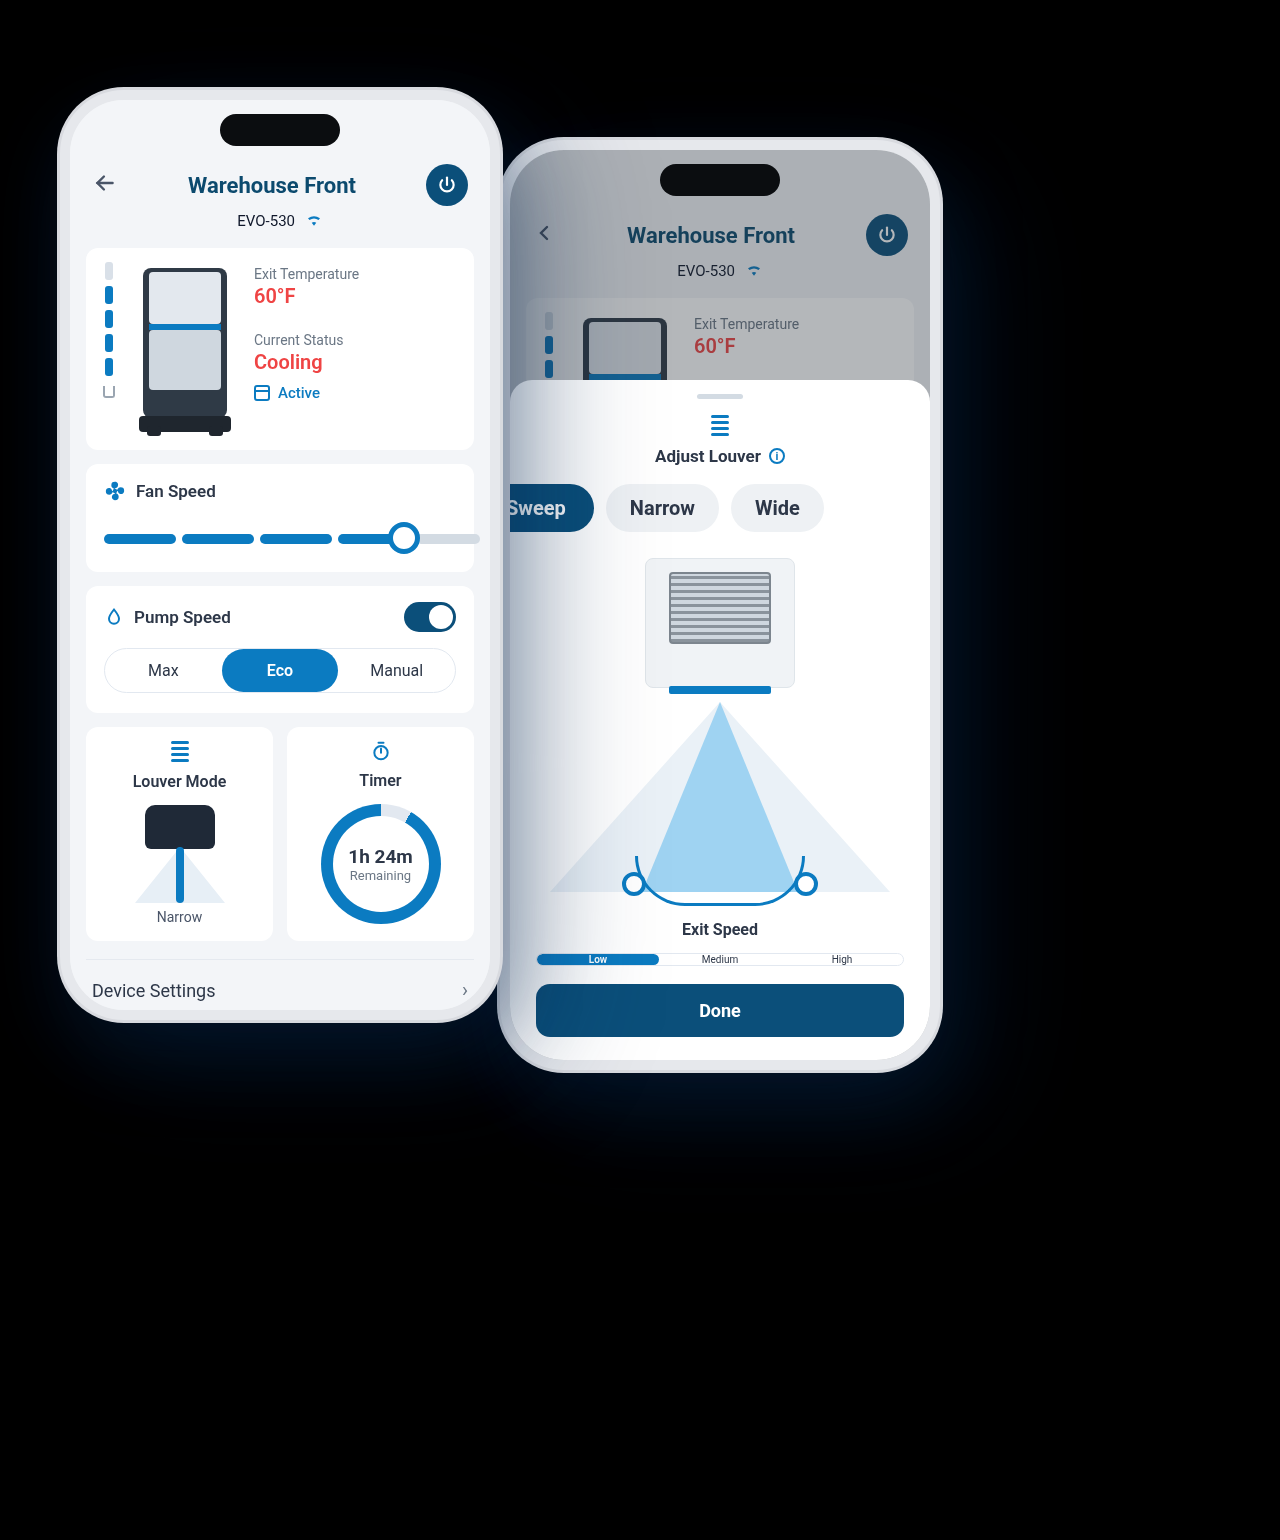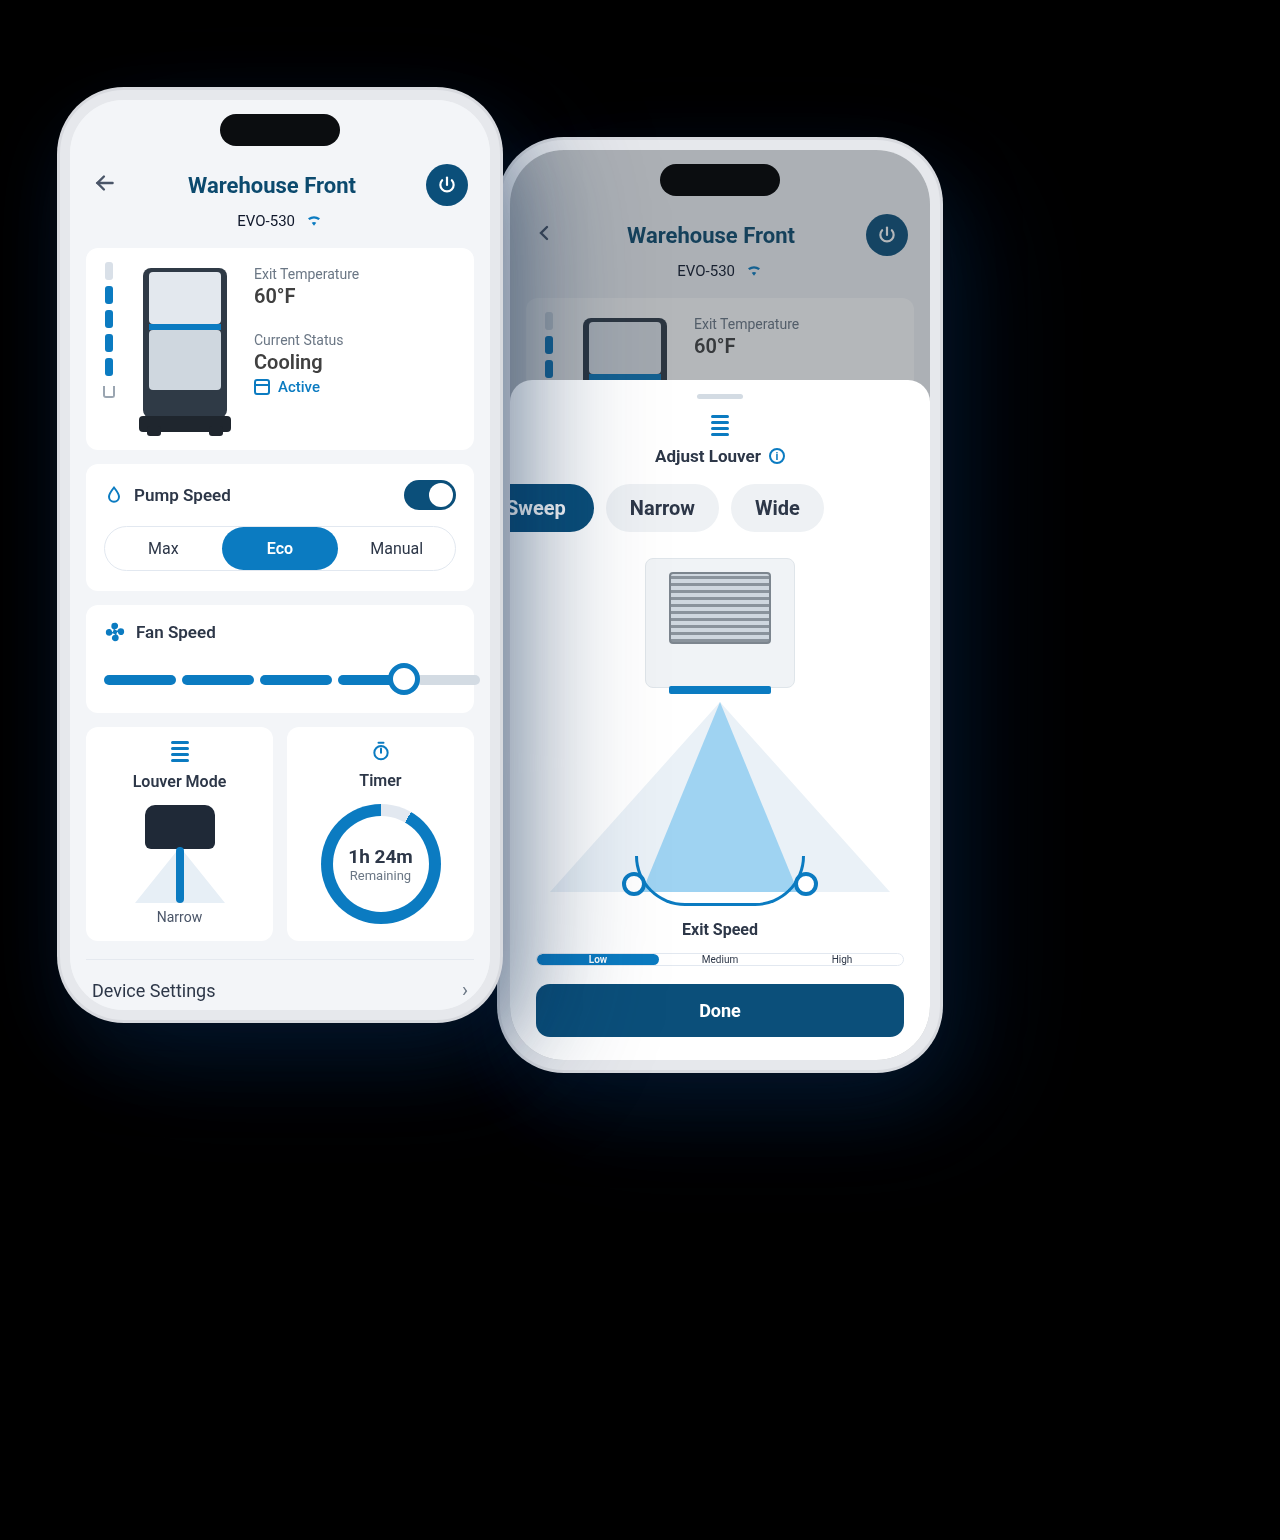--- a/index.html
+++ b/index.html
@@ -52,22 +52,22 @@
   .dev-top  { position:absolute; left:24px; top:10px; width:72px; height:52px; background:#e3e8ee; border-radius:4px; }
   .dev-mid  { position:absolute; left:24px; top:68px; width:72px; height:60px; background:#cfd7df; border-radius:4px; }
   .dev-brand{ position:absolute; left:24px; top:62px; width:72px; height:6px; background:#0b7bc1; }
   .dev-base { position:absolute; left:14px; bottom:0; width:92px; height:16px; background:#1f262e; border-radius:4px;}
   .dev-wheel{ position:absolute; bottom:-4px; width:14px; height:10px; background:#1f262e; border-radius:3px;}
   .dev-wheel.l{left:22px;} .dev-wheel.r{right:22px;}
 
   .stat-col { flex:1; padding-top:4px; }
   .stat-lbl { color:#6b7785; font-size:14px; margin-top:24px;}
   .stat-lbl:first-child{margin-top:0;}
-  .stat-val { color:#404040; font-size:20px; font-weight:600; margin-top:2px;}
-  .stat-active { display:flex; align-items:center; gap:8px; color:#0b7bc1; font-size:15px; margin-top:4px; font-weight:500;}
+  .stat-val { color:#ef4444; font-size:20px; font-weight:600; margin-top:2px;}
+  .stat-active { display:flex; align-items:center; gap:8px; color:#0b7bc1; font-size:15px; margin-top:10px; font-weight:500;}
   .cal-ic { width:16px;height:16px;border:2px solid #0b7bc1;border-radius:3px;position:relative;}
   .cal-ic::before{content:"";position:absolute;left:-2px;right:-2px;top:3px;height:2px;background:#0b7bc1;}
 
   .card { margin:14px 16px 0; background:#fff; border-radius:12px; padding:16px 18px 20px; }
   .card-h { display:flex; align-items:center; gap:10px; color:#2d3748; font-weight:600; font-size:17px;}
   .ic { color:#0b7bc1; display:inline-flex; }
 
   .slider-row { margin-top:22px; position:relative; height:28px;}
   .track-seg { position:absolute; top:10px; height:10px; border-radius:6px; background:#d3dbe3;}
   .track-seg.on{ background:#0b7bc1;}
@@ -296,55 +296,55 @@
           <div class="stat-lbl">Current Status</div>
           <div class="stat-val">Cooling</div>
           <div class="stat-active">
             <span class="cal-ic"></span>
             <span>Active</span>
           </div>
         </div>
       </div>
 
       <div class="card">
-        <div class="pump-row">
-          <div class="card-h">
-            <span class="ic">
-              <svg width="20" height="22" viewBox="0 0 24 24" fill="none" stroke="#0b7bc1" stroke-width="2.4">
-                  <path d="M12 3c4 5 6 8 6 11a6 6 0 0 1-12 0c0-3 2-6 6-11z"></path>
-                </svg>
-            </span>
-            <span>Pump Speed</span>
-          </div>
-          <div class="toggle"></div>
-        </div>
-        <div class="seg-group">
-          <div class="seg">Max</div>
-          <div class="seg active">Eco</div>
-          <div class="seg">Manual</div>
-        </div>
-      </div>
-
-      <div class="card">
         <div class="card-h">
           <span class="ic">
             <svg width="22" height="22" viewBox="0 0 24 24" fill="#0b7bc1">
                 <circle cx="12" cy="12" r="2.4"></circle>
                 <path d="M12 2c3 0 4 3 3 5s-3 1-3 3C12 10 8 9 8 6s1-4 4-4zM22 12c0 3-3 4-5 3s-1-3-3-3c0 0 1-4 4-4s4 1 4 4zM12 22c-3 0-4-3-3-5s3-1 3-3c0 0 4 1 4 4s-1 4-4 4zM2 12c0-3 3-4 5-3s1 3 3 3c0 0-1 4-4 4s-4-1-4-4z"></path>
               </svg>
           </span>
           <span>Fan Speed</span>
         </div>
         <div class="slider-row">
           <div class="track-seg on" style="left:0;width:72px;"></div>
           <div class="track-seg on" style="left:78px;width:72px;"></div>
           <div class="track-seg on" style="left:156px;width:72px;"></div>
           <div class="track-seg on" style="left:234px;width:62px;"></div>
           <div class="track-seg" style="left:312px;width:64px;"></div>
           <div class="thumb" style="left:284px;"></div>
+        </div>
+      </div>
+
+      <div class="card">
+        <div class="pump-row">
+          <div class="card-h">
+            <span class="ic">
+              <svg width="20" height="22" viewBox="0 0 24 24" fill="none" stroke="#0b7bc1" stroke-width="2.4">
+                  <path d="M12 3c4 5 6 8 6 11a6 6 0 0 1-12 0c0-3 2-6 6-11z"></path>
+                </svg>
+            </span>
+            <span>Pump Speed</span>
+          </div>
+          <div class="toggle"></div>
+        </div>
+        <div class="seg-group">
+          <div class="seg">Max</div>
+          <div class="seg active">Eco</div>
+          <div class="seg">Manual</div>
         </div>
       </div>
 
       <div class="two-col">
         <div class="half">
           <div class="card-h">
             <span class="ic">
                 <span class="louver-ic">
                   <span></span>
                   <span></span>

